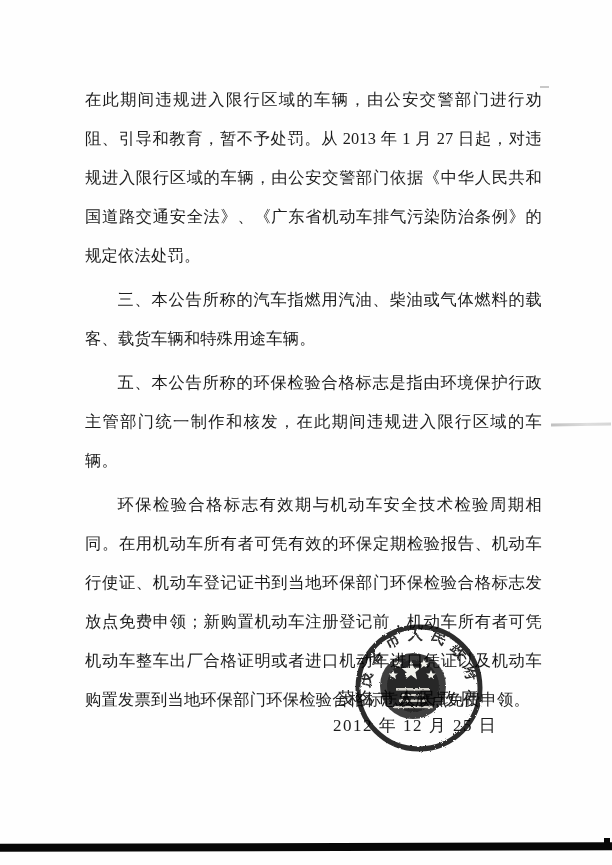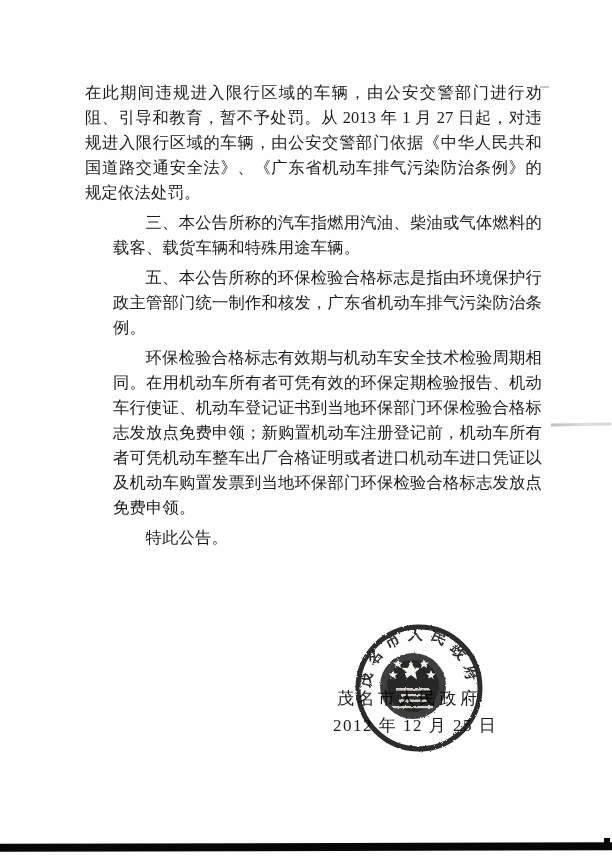--- a/index.html
+++ b/index.html
@@ -13,27 +13,27 @@
     overflow: hidden;
     font-family: "Liberation Serif", "DejaVu Serif", serif;
     color: #1c1c1c;
   }
   .body-text {
     position: absolute;
     left: 85px;
     top: 80px;
     width: 457px;
     font-size: 16.3px;
-    line-height: 25px;
+    line-height: 39px;
     text-align: justify;
     text-align-last: left;
     letter-spacing: 0.2px;
   }
   .body-text p { margin-bottom: 5px; }
-  .body-text p.indent { text-indent: 2em; margin-left: 28px; }
+  .body-text p.indent { text-indent: 2em; }
   .authority-line {
     position: absolute;
     left: 337px;
     top: 687px;
     font-size: 17px;
     letter-spacing: 3.5px;
     white-space: nowrap;
   }
   .date-line {
     position: absolute;
@@ -87,23 +87,22 @@
   }
 </style>
 </head>
 <body>
 
 <div class="page">
 
   <div class="body-text">
     <p>在此期间违规进入限行区域的车辆，由公安交警部门进行劝阻、引导和教育，暂不予处罚。从 2013 年 1 月 27 日起，对违规进入限行区域的车辆，由公安交警部门依据《中华人民共和国道路交通安全法》、《广东省机动车排气污染防治条例》的规定依法处罚。</p>
     <p class="indent">三、本公告所称的汽车指燃用汽油、柴油或气体燃料的载客、载货车辆和特殊用途车辆。</p>
-    <p class="indent">五、本公告所称的环保检验合格标志是指由环境保护行政主管部门统一制作和核发，广东省机动车排气污染防治条例。</p>
+    <p class="indent">五、本公告所称的环保检验合格标志是指由环境保护行政主管部门统一制作和核发，在此期间违规进入限行区域的车辆。</p>
     <p class="indent">环保检验合格标志有效期与机动车安全技术检验周期相同。在用机动车所有者可凭有效的环保定期检验报告、机动车行使证、机动车登记证书到当地环保部门环保检验合格标志发放点免费申领；新购置机动车注册登记前，机动车所有者可凭机动车整车出厂合格证明或者进口机动车进口凭证以及机动车购置发票到当地环保部门环保检验合格标志发放点免费申领。</p>
-    <p class="indent">特此公告。</p>
   </div>
 
   <div class="authority-line">茂名市人民政府</div>
   <div class="date-line">2012 年 12 月 25 日</div>
 
   <svg class="seal" viewBox="-67 -67 134 134" xmlns="http://www.w3.org/2000/svg">
     <defs>
       <filter id="rough" x="-15%" y="-15%" width="130%" height="130%">
         <feTurbulence type="fractalNoise" baseFrequency="0.35" numOctaves="2" seed="7" result="n"></feTurbulence>
         <feDisplacementMap in="SourceGraphic" in2="n" scale="2.6"></feDisplacementMap>

